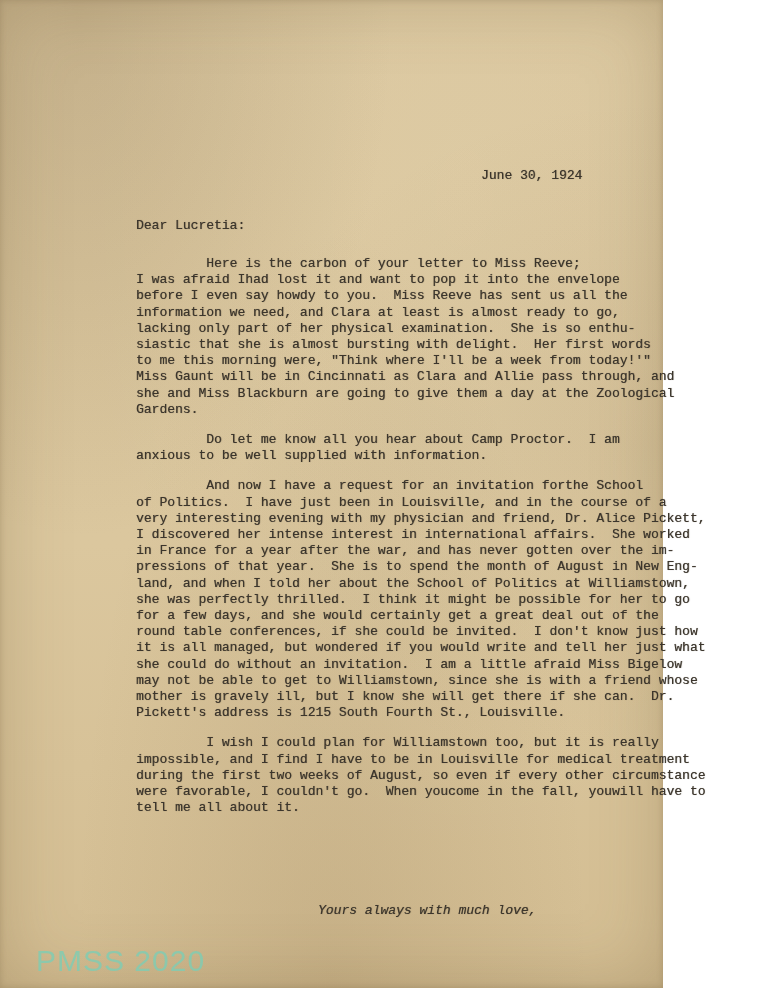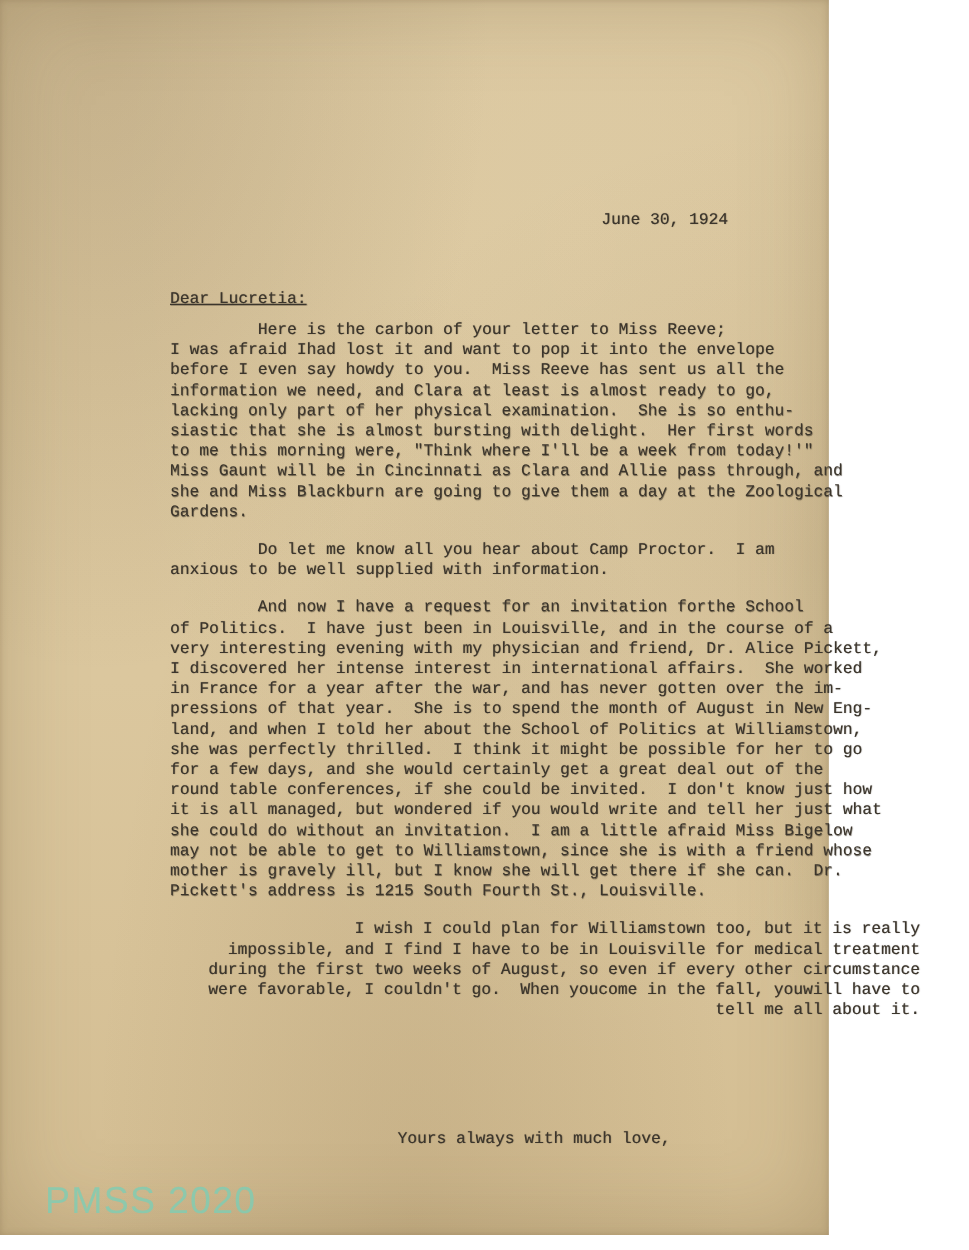--- a/index.html
+++ b/index.html
@@ -31,39 +31,38 @@
     text-shadow: 0.4px 0.4px 0.7px rgba(55, 47, 36, 0.65);
   }
   .date {
     position: absolute;
     left: 481px;
     top: 168px;
   }
   .salutation {
     position: absolute;
     left: 136px;
-    top: 231px;
-    text-decoration: underline;
+    top: 218px;
   }
   .body {
     position: absolute;
     left: 136px;
     top: 256px;
     width: 600px;
   }
   .para {
     margin: 0 0 14px 0;
   }
   .para.last {
-    text-align: right;
   }
   .closing {
     position: absolute;
     left: 318px;
     top: 903px;
+    font-style: italic;
   }
   .watermark {
     position: absolute;
     left: 36px;
     top: 944px;
     font-family: "Liberation Sans", sans-serif;
     font-size: 30px;
     letter-spacing: 1px;
     color: rgba(125, 205, 180, 0.8);
     text-shadow: none;

